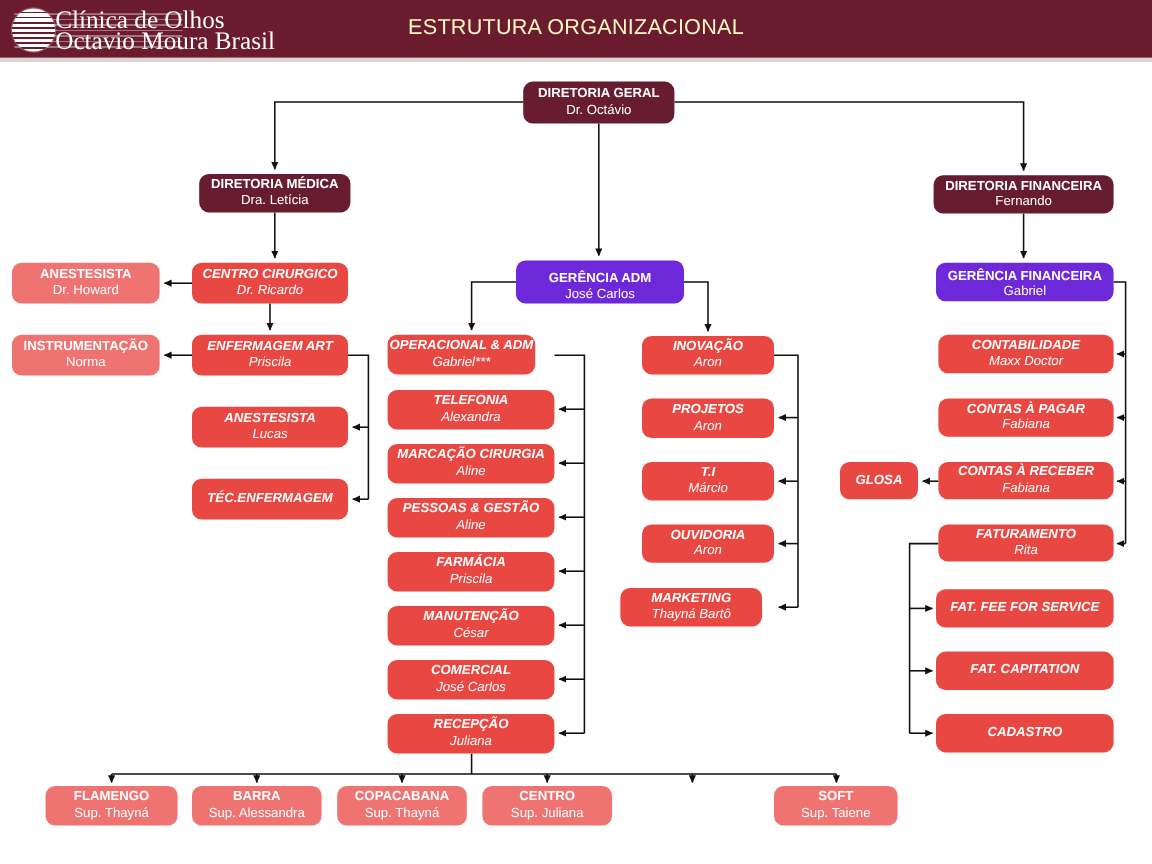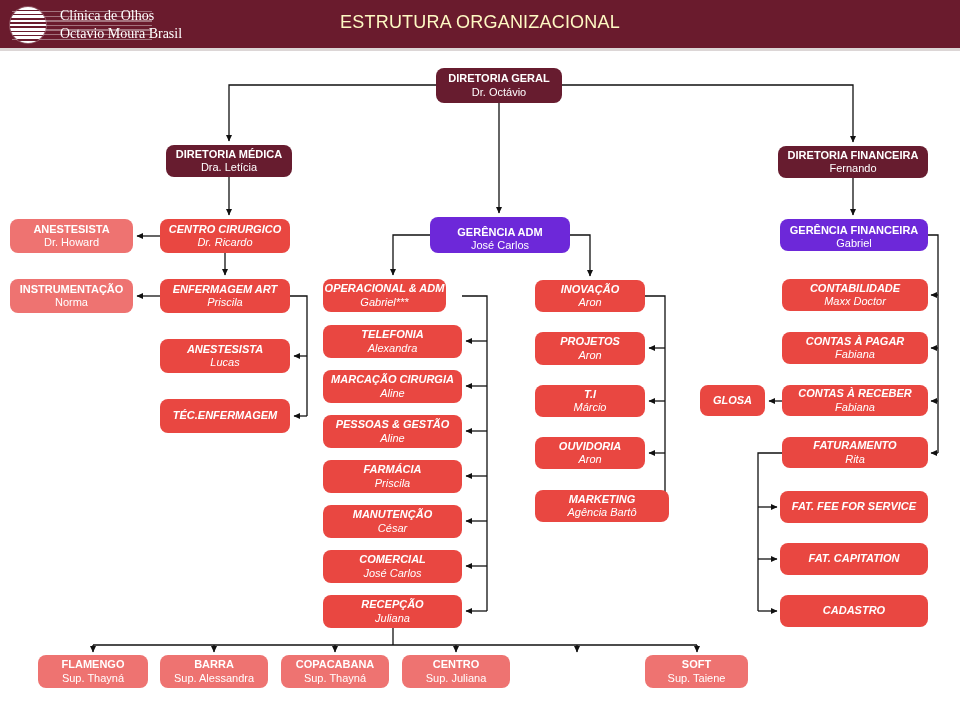--- a/index.html
+++ b/index.html
@@ -3,21 +3,21 @@
 <meta charset="utf-8">
 <style>
   html,body{margin:0;padding:0;background:#fff;}
   #canvas{position:relative;width:960px;height:720px;background:#ffffff;overflow:hidden;font-family:"Liberation Sans",sans-serif;}
   
   .header{position:absolute;left:0;top:0;width:960px;height:48px;background:#6a1b2d;border-bottom:3px solid #dcd6d6;}
   .page-title{position:absolute;left:0;top:12px;width:960px;text-align:center;color:#fef9c3;font-size:18px;font-weight:normal;letter-spacing:.2px;}
   .logo{position:absolute;left:10px;top:4px;height:42px;display:flex;align-items:center;}
   .logo-stripes{position:absolute;left:2px;top:7px;width:140px;height:32px;background:repeating-linear-gradient(180deg,rgba(255,255,255,.55) 0 1.4px,rgba(255,255,255,0) 1.4px 4.6px);opacity:.7;}
   .logo-circle{position:relative;width:36px;height:36px;border-radius:50%;background:repeating-linear-gradient(180deg,#ffffff 0 2.6px,#6a1b2d 2.6px 4.2px);box-shadow:0 0 0 1px rgba(255,255,255,.25);}
-  .logo-text{position:relative;margin-left:14px;color:#ffffff;font-family:"Liberation Serif",serif;font-size:14px;line-height:18px;white-space:nowrap;}
+  .logo-text{position:relative;color:#ffffff;font-family:"Liberation Serif",serif;font-size:21px;line-height:18px;white-space:nowrap;}
   
   svg.wires{position:absolute;left:0;top:0;pointer-events:none;}
   
   .node{position:absolute;border-radius:8px;color:#ffffff;display:flex;flex-direction:column;justify-content:center;align-items:center;text-align:center;padding:1px 16px;box-sizing:border-box;}
   .node .t{font-weight:bold;font-size:11px;line-height:13.5px;white-space:nowrap;}
   .node .s{font-size:11px;line-height:13px;white-space:nowrap;}
   .dark{background:#671c2f;}
   .bright{background:#6d28d9;justify-content:flex-end;}
   .red{background:#e94741;font-style:italic;}
   .salmon{background:#ee7371;}
@@ -193,23 +193,23 @@
     <div class="s">Aron</div>
   </div>
   <div class="node red" style="left:535px;top:385px;width:110px;height:32px">
     <div class="t">T.I</div>
     <div class="s">Márcio</div>
   </div>
   <div class="node red" style="left:535px;top:437px;width:110px;height:32px">
     <div class="t">OUVIDORIA</div>
     <div class="s">Aron</div>
   </div>
-  <div class="node red" style="left:535px;top:490px;width:134px;height:32px">
+  <div class="node red" style="left:517px;top:490px;width:118px;height:32px">
     <div class="t">MARKETING</div>
-    <div class="s">Agência Bartô</div>
+    <div class="s">Thayná Bartô</div>
   </div>
 
   <div class="node bright" style="left:780px;top:219px;width:148px;height:32px">
     <div class="t">GERÊNCIA FINANCEIRA</div>
     <div class="s">Gabriel</div>
   </div>
   <div class="node red" style="left:782px;top:279px;width:146px;height:32px">
     <div class="t">CONTABILIDADE</div>
     <div class="s">Maxx Doctor</div>
   </div>

